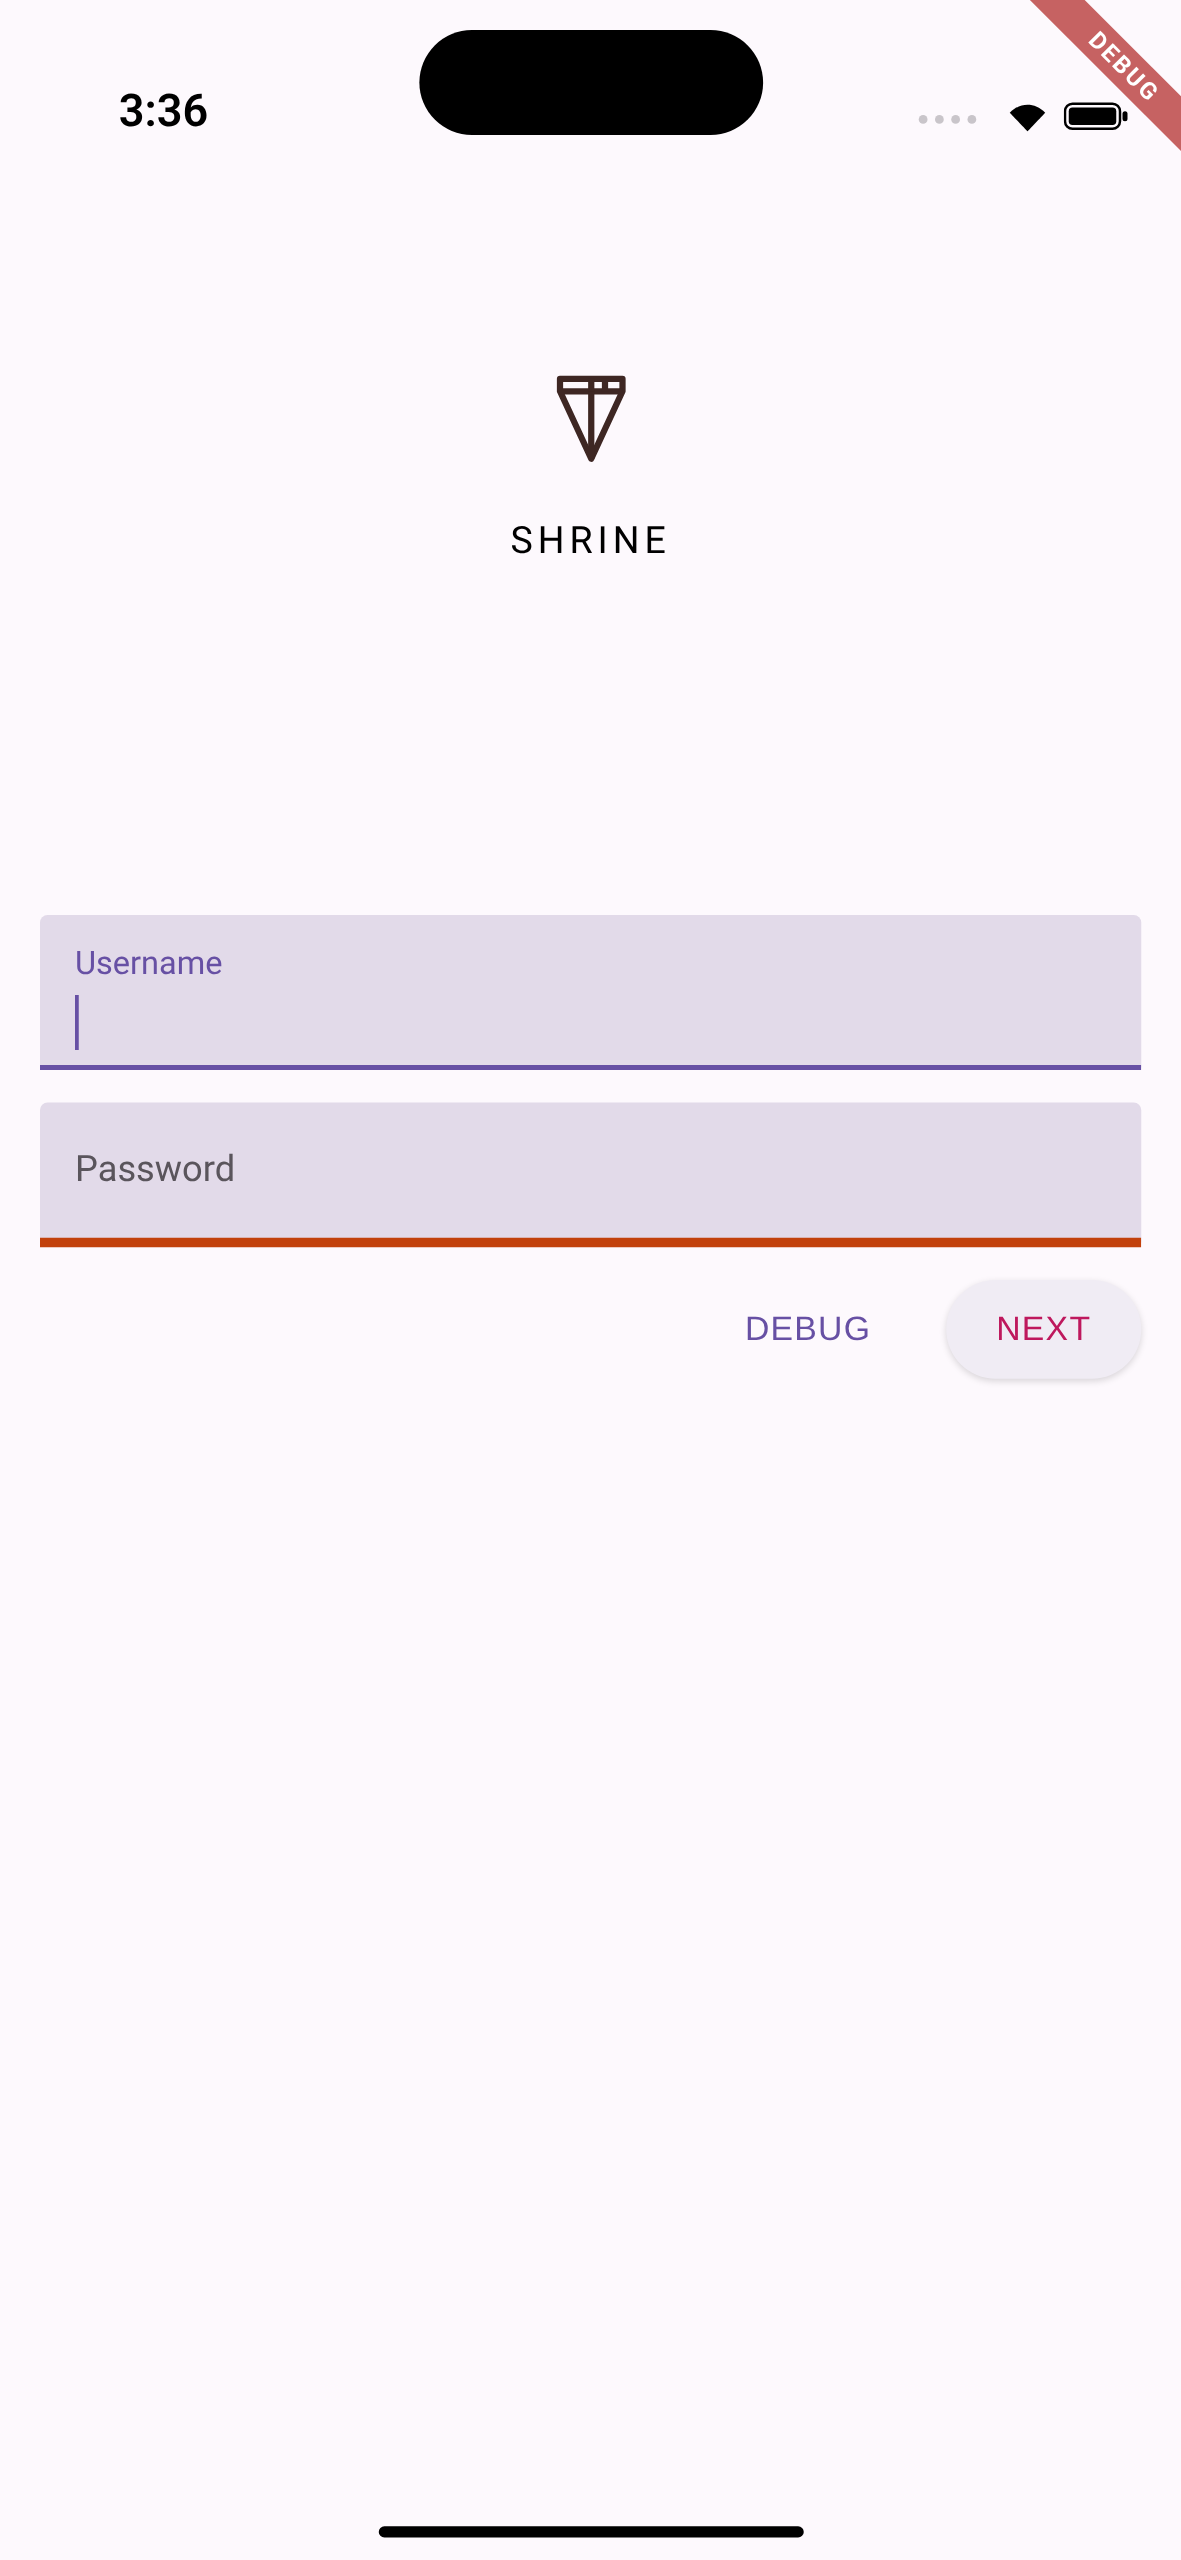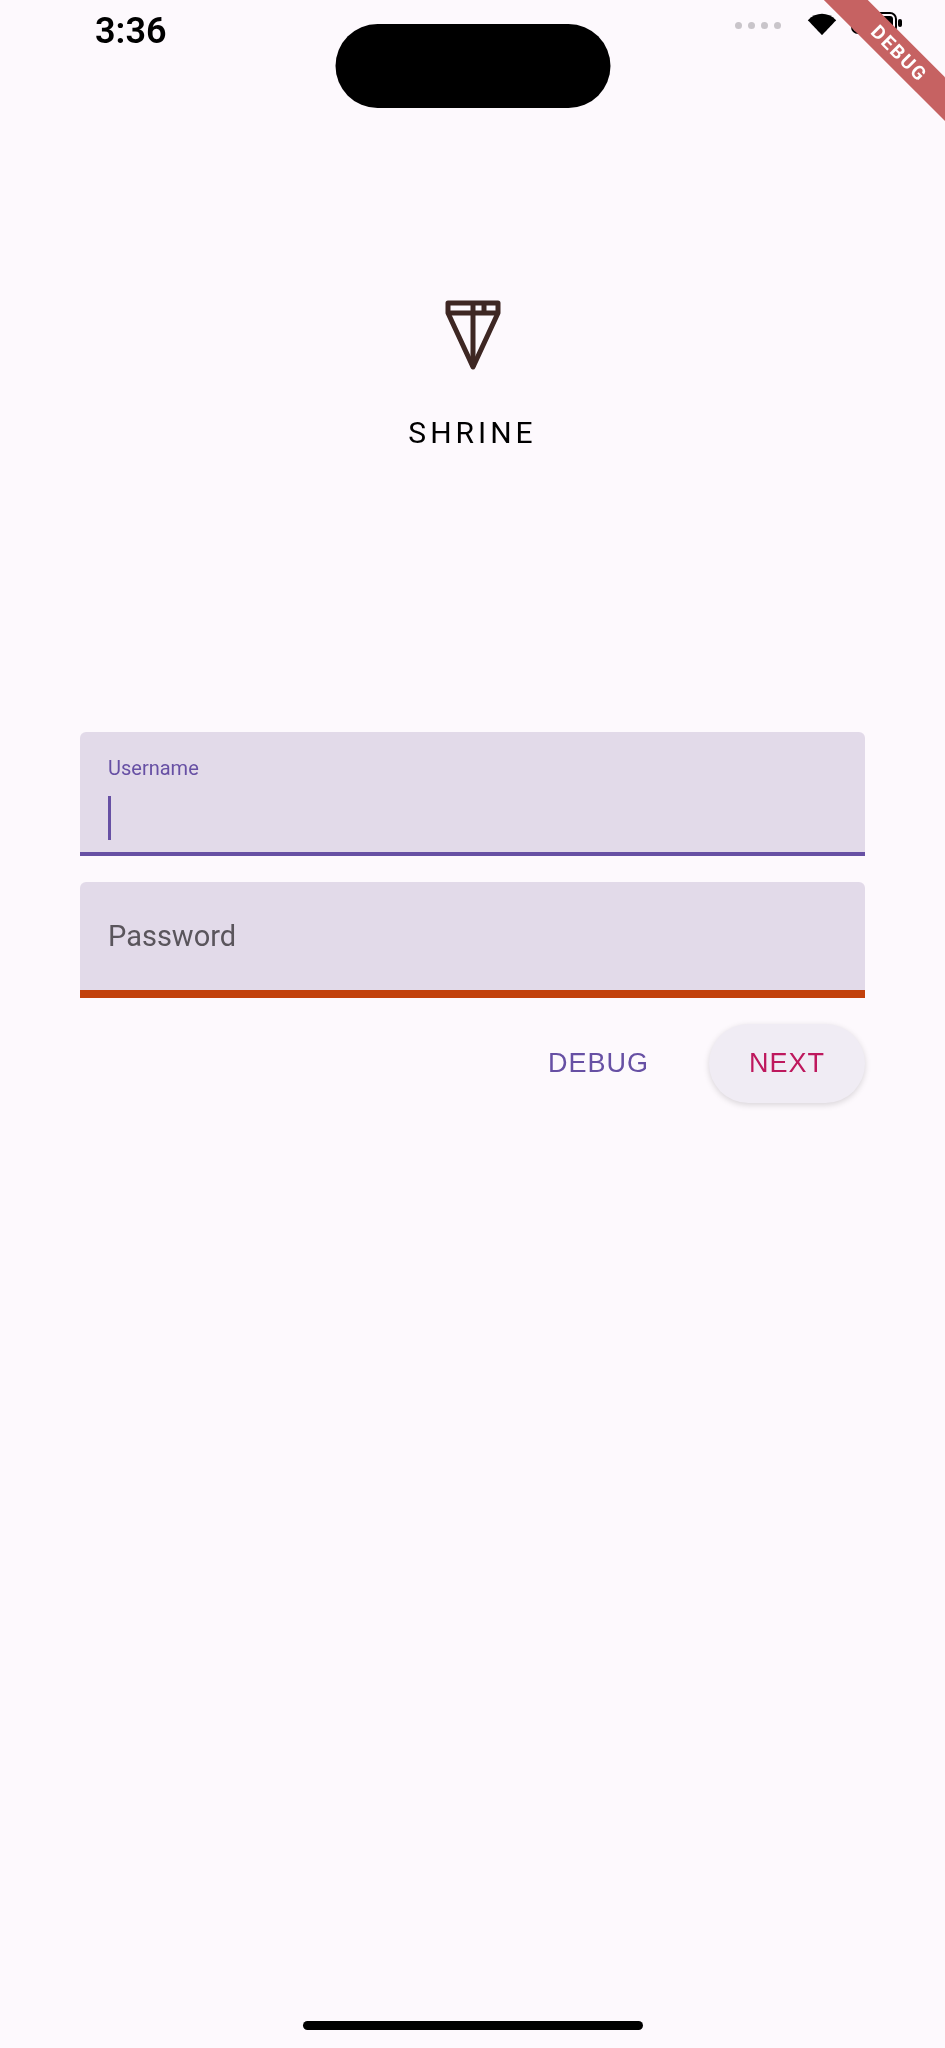--- a/index.html
+++ b/index.html
@@ -15,21 +15,21 @@
       position: relative;
       overflow: hidden;
     }
     .status-bar {
       position: absolute;
       top: 0;
       left: 0;
       right: 0;
       height: 110px;
       display: flex;
-      align-items: flex-start;
+      align-items: flex-end;
       justify-content: space-between;
       padding: 0 40px;
     }
     .status-time {
       font-size: 36px;
       font-weight: 600;
       color: #000;
       margin-left: 55px;
       margin-top: 10px;
     }
@@ -75,21 +75,21 @@
       background: #c66262;
       color: #fff;
       font-size: 19px;
       font-weight: 700;
       letter-spacing: 2px;
       padding: 4px 70px;
       transform: rotate(45deg);
       z-index: 100;
     }
     .content {
-      padding: 200px 80px 0;
+      padding: 200px 32px 0;
     }
     .logo-section {
       display: flex;
       flex-direction: column;
       align-items: center;
       margin-top: 95px;
     }
     .diamond-icon svg {
       width: 66px;
       height: 78px;
@@ -117,21 +117,21 @@
       border-bottom: 8px solid #c2410c;
     }
     .input-label {
       position: absolute;
       left: 28px;
       font-size: 24px;
       pointer-events: none;
     }
     .input-container.focused .input-label {
       top: 24px;
-      font-size: 20px;
+      font-size: 26px;
       color: #6750a4;
     }
     .input-container.unfocused .input-label {
       top: 50%;
       transform: translateY(-50%);
       font-size: 29px;
       color: #5a555c;
     }
     .text-input {
       width: 100%;

